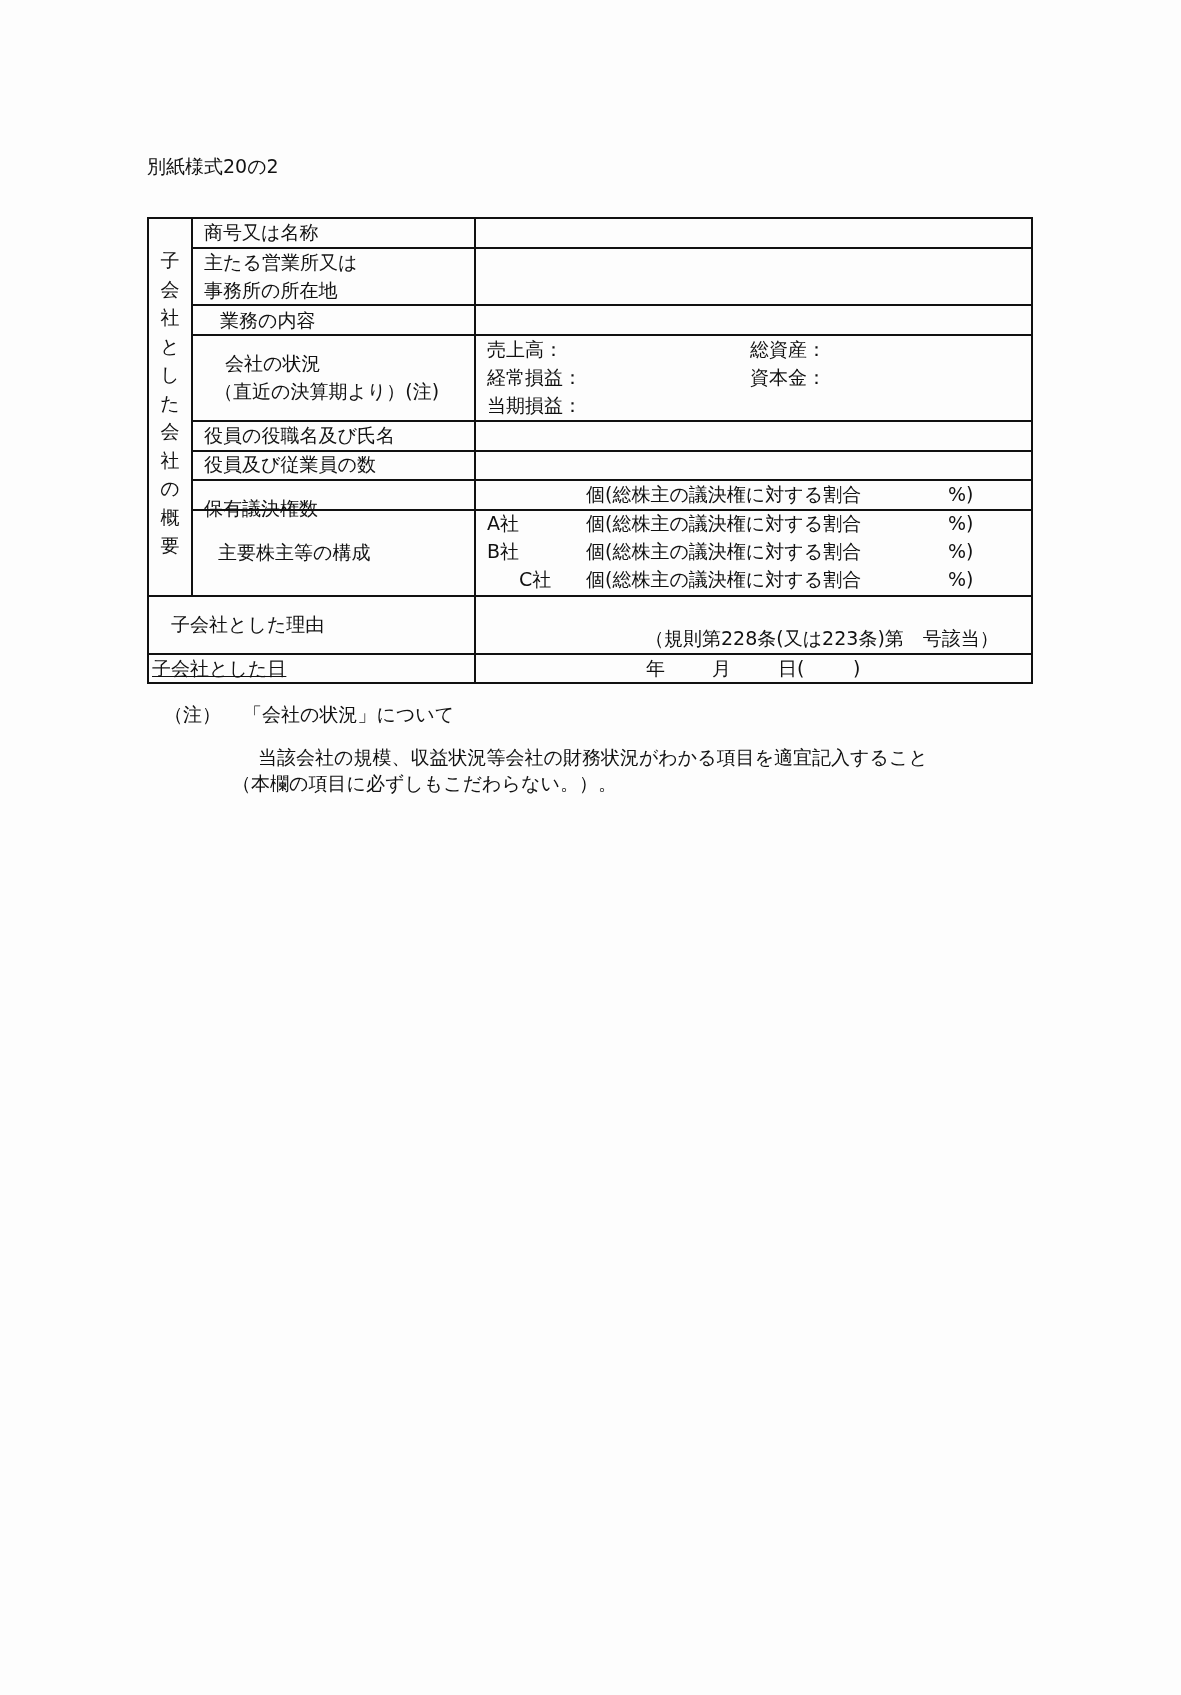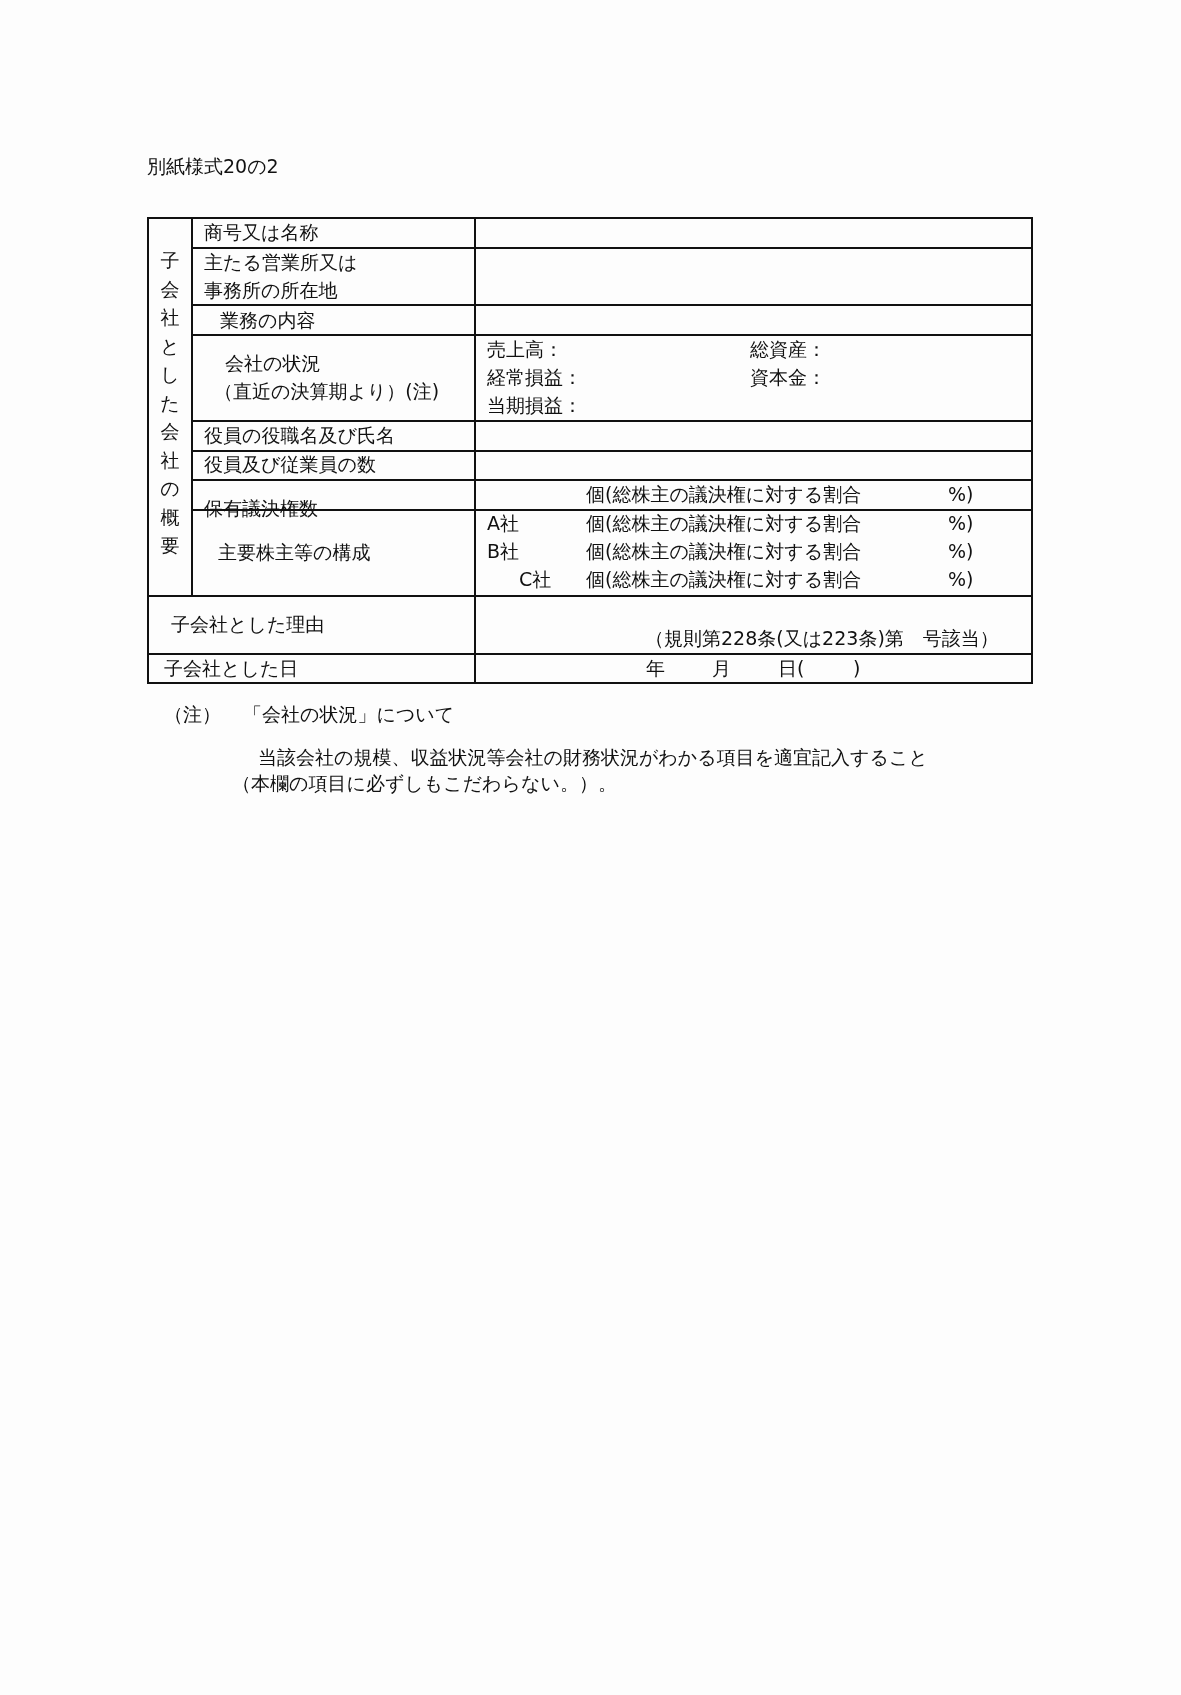--- a/index.html
+++ b/index.html
@@ -92,21 +92,21 @@
   <div class="abs" style="left:487px; top:542px;">B社</div>
   <div class="abs" style="left:586px; top:542px;">個(総株主の議決権に対する割合</div>
   <div class="abs" style="left:948px; top:542px;">%)</div>
   <div class="abs" style="left:487px; top:570px;margin-left:32px;">C社</div>
   <div class="abs" style="left:586px; top:570px;">個(総株主の議決権に対する割合</div>
   <div class="abs" style="left:948px; top:570px;">%)</div>
 
   <div class="abs" style="left:160px; top:615px;margin-left:11px;">子会社とした理由</div>
   <div class="abs" style="left:645px; top:629px;">（規則第228条(又は223条)第　号該当）</div>
 
-  <div class="abs" style="left:164px; top:659px;">子会社とした日</div>
+  <div class="abs" style="left:152px; top:659px;text-decoration:underline;">子会社とした日</div>
   <div class="abs" style="left:646px; top:659px;">年</div>
   <div class="abs" style="left:712px; top:659px;">月</div>
   <div class="abs" style="left:778px; top:659px;">日(</div>
   <div class="abs" style="left:853px; top:659px;">)</div>
 </div>
 
 <div class="abs" style="left:164px; top:705px;">（注）</div>
 <div class="abs" style="left:243px; top:705px;">「会社の状況」について</div>
 <div class="abs" style="left:258px; top:748px;text-align:right;">当該会社の規模、収益状況等会社の財務状況がわかる項目を適宜記入すること</div>
 <div class="abs" style="left:232px; top:774px;">（本欄の項目に必ずしもこだわらない。）。</div>

